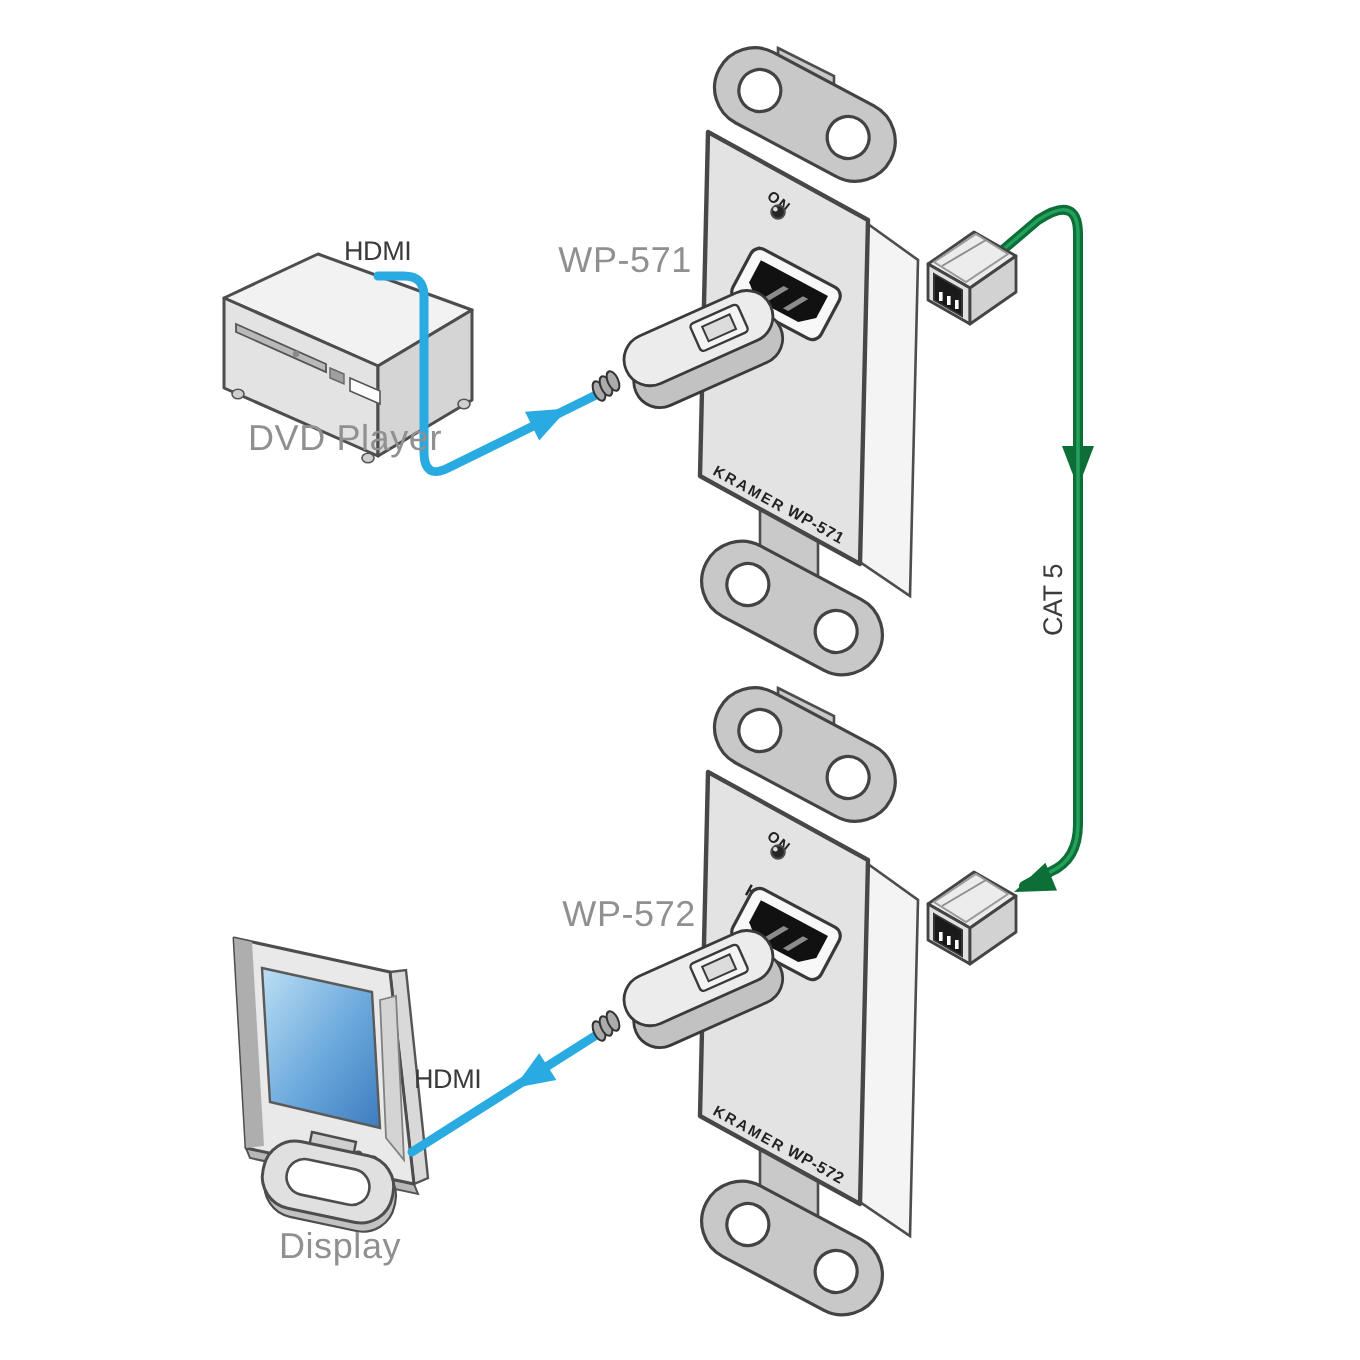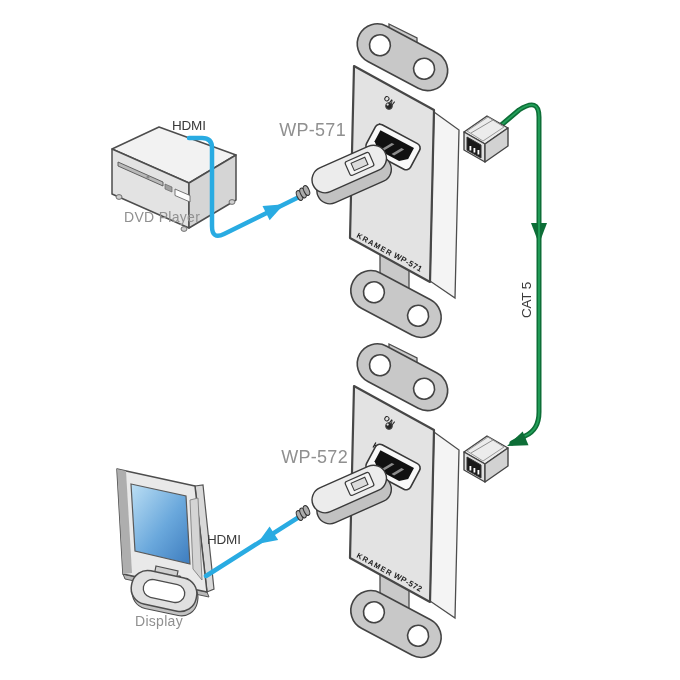--- a/index.html
+++ b/index.html
@@ -3,27 +3,27 @@
 <meta charset="utf-8">
 <style>
   html,body{margin:0;padding:0;background:#fff;}
   #stage{
     position:relative;width:680px;height:680px;background:#ffffff;overflow:hidden;
     font-family:"Liberation Sans",sans-serif;
   }
   #art{position:absolute;left:0;top:0;}
   .lbl{position:absolute;white-space:nowrap;line-height:1.1;}
   .cable-lbl{font-size:13.5px;color:var(--text-dark,#3b3b3b);letter-spacing:-0.2px;}
-  .device-lbl{font-size:14px;color:var(--label-gray,#8f8f8f);letter-spacing:0.3px;}
+  .device-lbl{font-size:18px;color:var(--label-gray,#8f8f8f);letter-spacing:0.3px;}
   .model-lbl{font-size:18px;color:var(--label-gray,#9b9b9b);letter-spacing:0.3px;text-align:right;width:88px;}
   #cat5-label{left:520px;top:318px;transform:rotate(-90deg);transform-origin:0 0;width:46px;}
   #hdmi-label-top{left:172px;top:119px;width:50px;}
   #hdmi-label-bottom{left:207px;top:533px;width:44px;}
   #dvd-label{left:124px;top:210px;width:110px;}
-  #display-label{left:135px;top:614px;width:70px;}
+  #display-label{left:135px;top:614px;width:70px;text-align:center;}
   #wp571-label{left:258px;top:121px;}
   #wp572-label{left:260px;top:448px;}
   .cable-cyan{stroke:var(--hdmi-cable,#29abe2);stroke-width:4.5;fill:none;stroke-linecap:round;stroke-linejoin:round;}
   .arrow-cyan{fill:var(--hdmi-cable,#29abe2);stroke:none;}
   .cable-green-outer{stroke:var(--cat5-cable-dark,#0d6e37);stroke-width:5;fill:none;stroke-linecap:round;stroke-linejoin:round;}
   .cable-green-inner{stroke:var(--cat5-cable-light,#23a05a);stroke-width:1.8;fill:none;stroke-linecap:round;stroke-linejoin:round;}
   .arrow-green{fill:var(--cat5-cable-dark,#0d6e37);stroke:none;}
   .plate-text{font-family:"Liberation Sans",sans-serif;font-weight:bold;fill:#222;}
 </style>
 </head>

